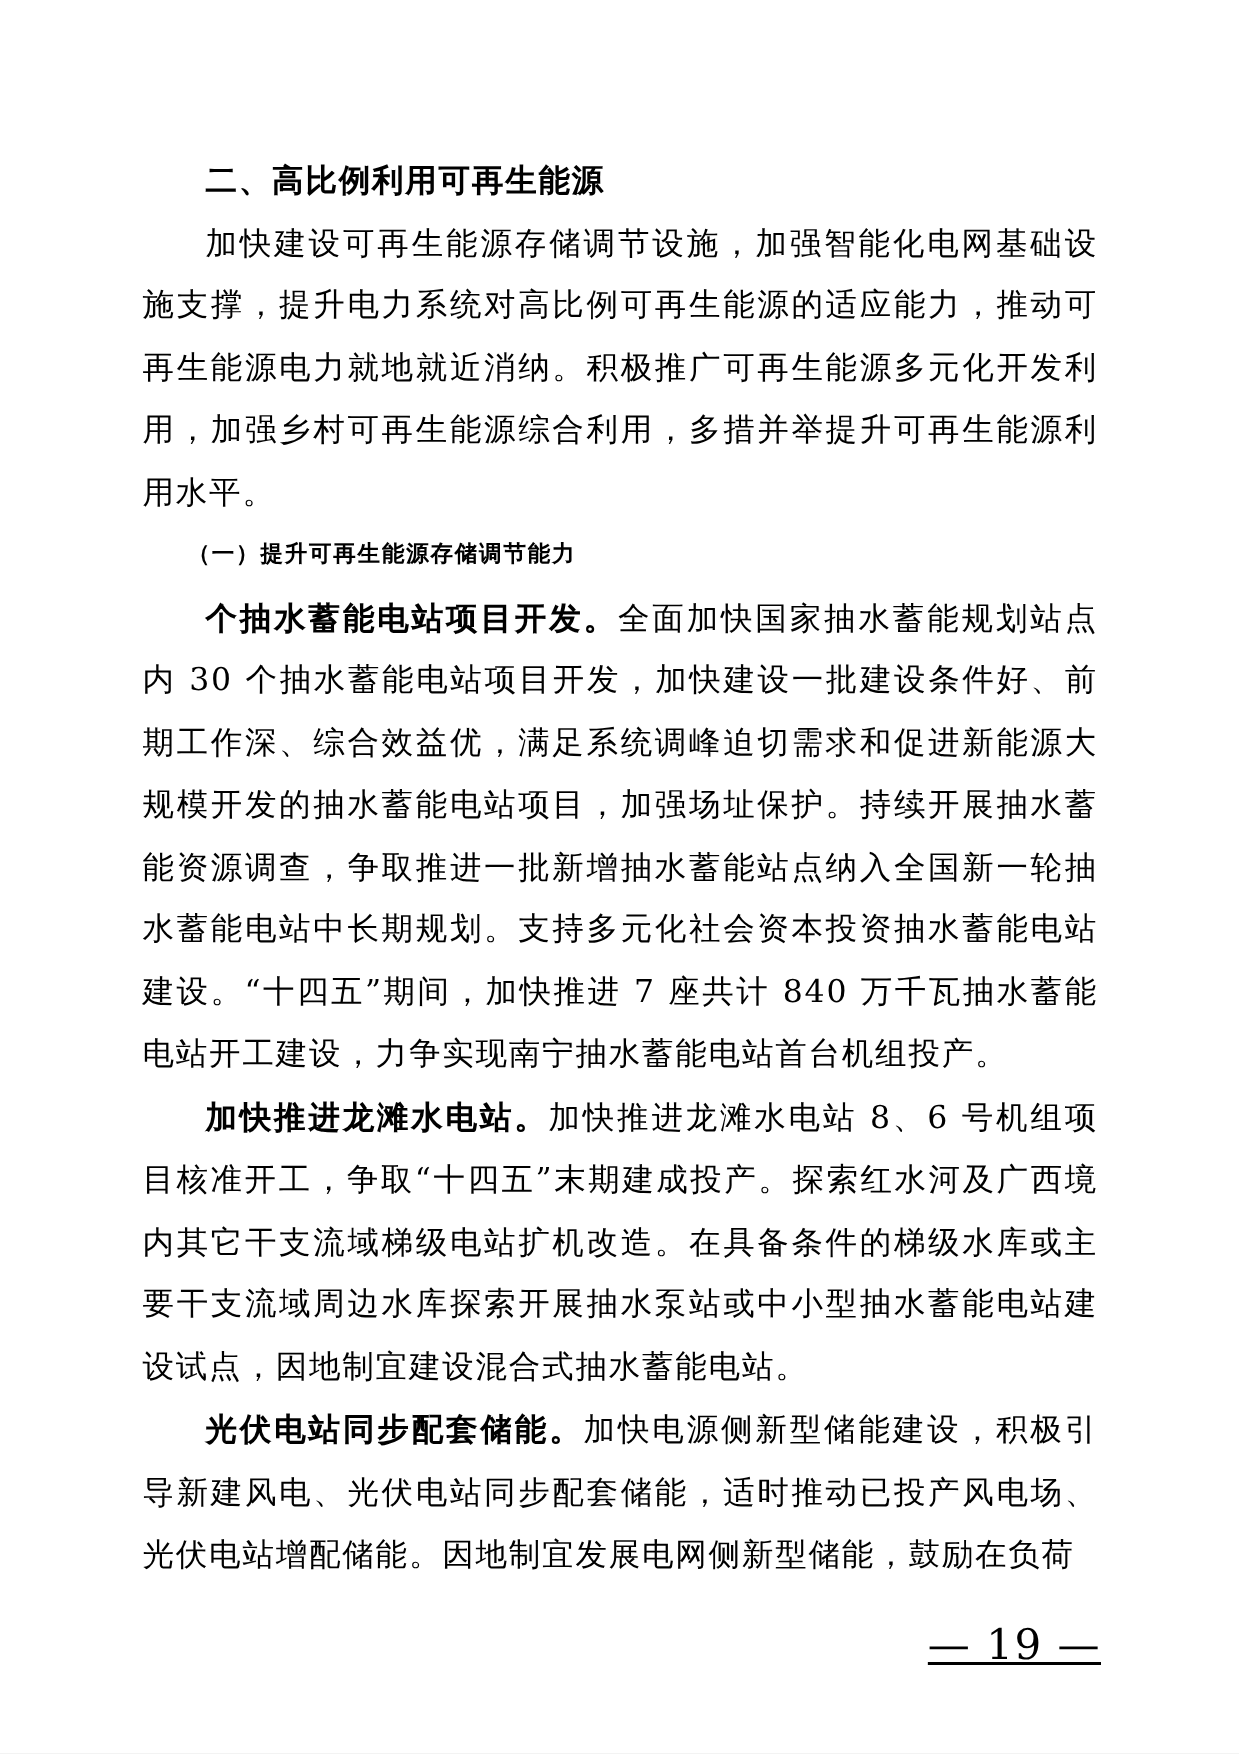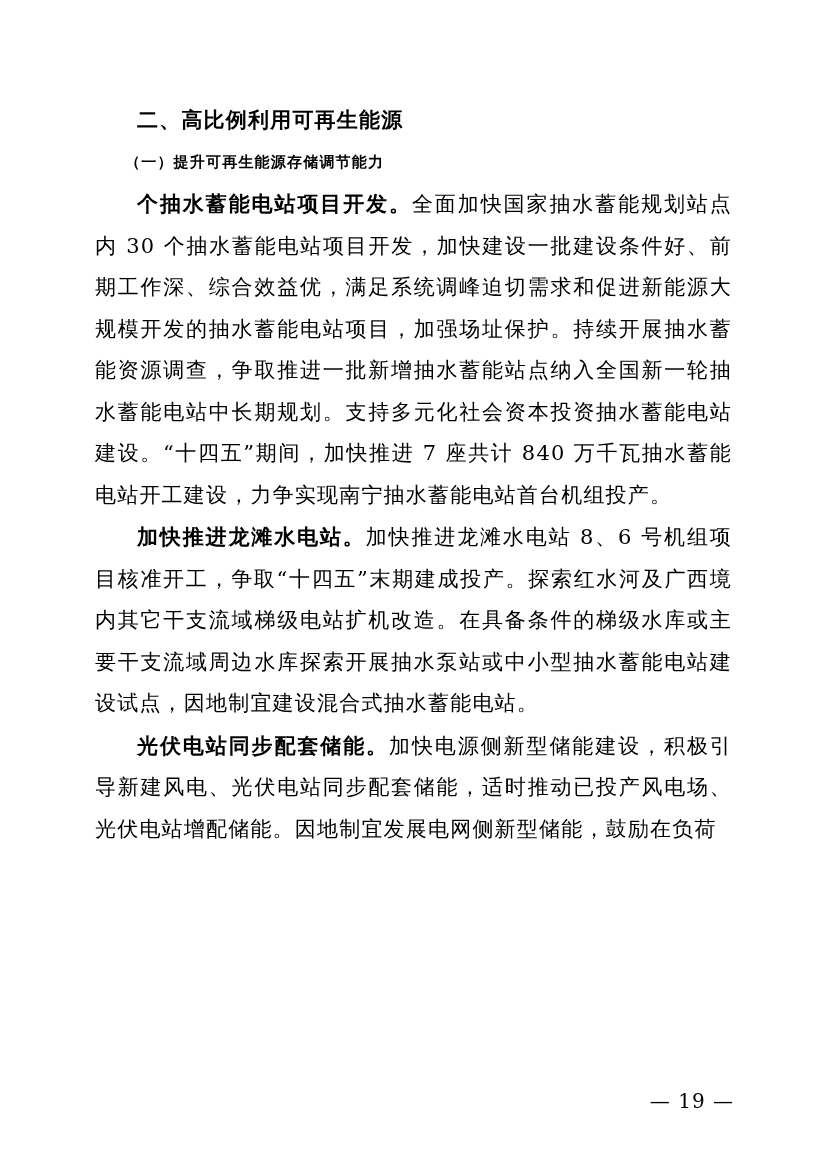--- a/index.html
+++ b/index.html
@@ -41,34 +41,36 @@
   .para {
     text-indent: 2em;
   }
   .lead {
     font-weight: bold;
   }
   .footer {
     position: absolute;
     right: 92px;
     bottom: 56px;
-    font-size: 20px;
+    font-size: 28px;
     letter-spacing: 1px;
     font-family: "DejaVu Serif", "Liberation Serif", serif;
     color: #000000;
+    text-decoration: underline;
   }
 </style>
 </head>
 <body>
 
 <div class="page">
   <div class="content">
 
     <div class="section-heading">二、高比例利用可再生能源</div>
 
+    <p class="para"><span>加快建设可再生能源存储调节设施，加强智能化电网基础设施支撑，提升电力系统对高比例可再生能源的适应能力，推动可再生能源电力就地就近消纳。积极推广可再生能源多元化开发利用，加强乡村可再生能源综合利用，多措并举提升可再生能源利用水平。</span></p>
 
     <div class="sub-heading">（一）提升可再生能源存储调节能力</div>
 
     <p class="para"><span class="lead">个抽水蓄能电站项目开发。</span><span>全面加快国家抽水蓄能规划站点内 30 个抽水蓄能电站项目开发，加快建设一批建设条件好、前期工作深、综合效益优，满足系统调峰迫切需求和促进新能源大规模开发的抽水蓄能电站项目，加强场址保护。持续开展抽水蓄能资源调查，争取推进一批新增抽水蓄能站点纳入全国新一轮抽水蓄能电站中长期规划。支持多元化社会资本投资抽水蓄能电站建设。“十四五”期间，加快推进 7 座共计 840 万千瓦抽水蓄能电站开工建设，力争实现南宁抽水蓄能电站首台机组投产。</span></p>
 
     <p class="para"><span class="lead">加快推进龙滩水电站。</span><span>加快推进龙滩水电站 8、6 号机组项目核准开工，争取“十四五”末期建成投产。探索红水河及广西境内其它干支流域梯级电站扩机改造。在具备条件的梯级水库或主要干支流域周边水库探索开展抽水泵站或中小型抽水蓄能电站建设试点，因地制宜建设混合式抽水蓄能电站。</span></p>
 
     <p class="para"><span class="lead">光伏电站同步配套储能。</span><span>加快电源侧新型储能建设，积极引导新建风电、光伏电站同步配套储能，适时推动已投产风电场、光伏电站增配储能。因地制宜发展电网侧新型储能，鼓励在负荷</span></p>
 
   </div>

